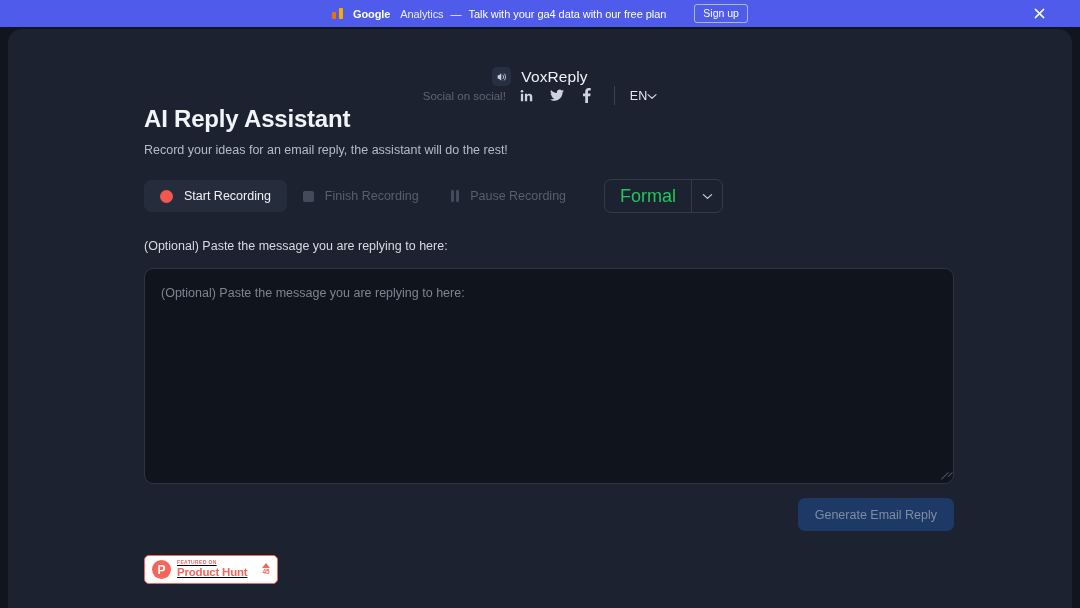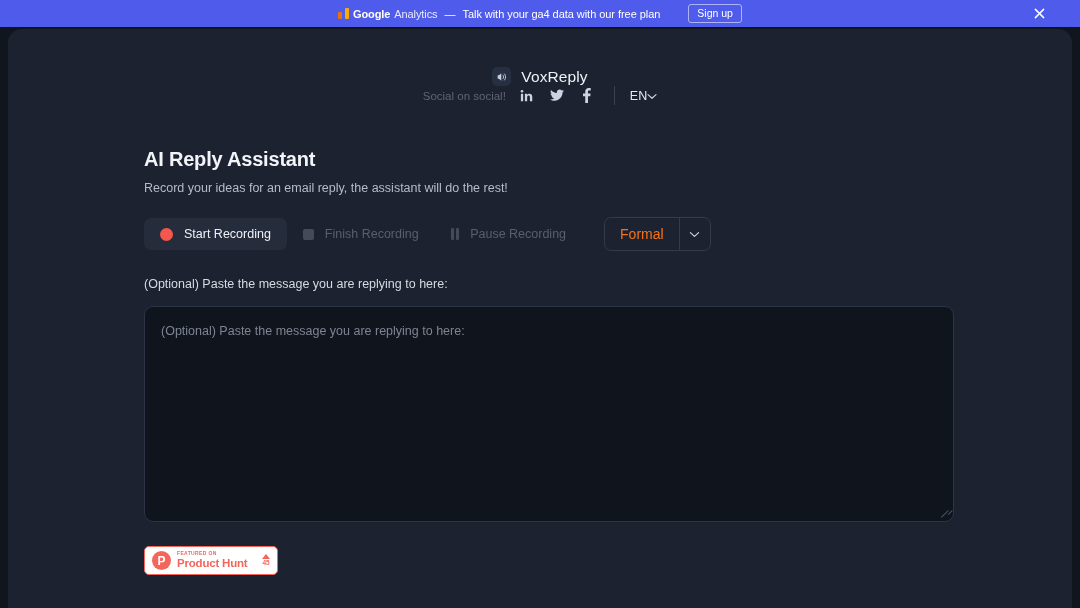--- a/index.html
+++ b/index.html
@@ -20,21 +20,21 @@
     justify-content: center;
     gap: 0;
   }
   .promo-inner {
     display: flex;
     align-items: center;
     gap: 7px;
     font-size: 11px;
     color: #ffffff;
   }
-  .ga-logo { display: flex; align-items: center; gap: 4px; }
+  .ga-logo { display: flex; align-items: center; gap: 10px; }
   .ga-mark { width: 11px; height: 11px; position: relative; display:block; }
   .ga-mark i { position: absolute; display:block; border-radius: 1px; }
   .ga-mark i.bar1 { right: 0; top: 0; width: 4px; height: 11px; background: #f9ab00; }
   .ga-mark i.bar2 { left: 0; bottom: 0; width: 4px; height: 7px; background: #e8710a; }
   .ga-word { font-size: 11px; font-weight: bold; color: #ffffff; letter-spacing: -0.1px; }
   .ga-sub { font-size: 11px; color: #e9eaff; letter-spacing: -0.1px; }
   .promo-text { font-size: 11px; color: #ffffff; letter-spacing: -0.05px; }
   .promo-dash { font-size: 11px; color: #ffffff; }
   .signup-btn {
     margin-left: 21px;
@@ -118,24 +118,23 @@
     display: flex; align-items: center; gap: 0;
     color: #e6e9ef;
     font-size: 12.5px;
     cursor: pointer;
   }
   .chev { display: inline-block; }
 
   
   .page-title {
     color: #f2f4f8;
-    font-size: 20px;
+    font-size: 24px;
     font-weight: bold;
     letter-spacing: -0.2px;
-    margin-top: 43px;
   }
   .page-sub {
     color: #b4bcca;
     font-size: 12.5px;
     margin-top: 10px;
   }
 
   
   .controls-row {
     display: flex;
@@ -175,22 +174,22 @@
     height: 34px;
     border: 1px solid #323a4b;
     border-radius: 7px;
     overflow: hidden;
     cursor: pointer;
     background: transparent;
   }
   .select-wrap .sel-value {
     display: flex; align-items: center;
     padding: 0 15px;
-    font-size: 14px;
-    color: #f97316;
+    font-size: 18px;
+    color: #22c55e;
     white-space: nowrap;
   }
   .select-wrap .sel-arrow {
     width: 31px;
     display: flex; align-items: center; justify-content: center;
     border-left: 1px solid #323a4b;
     color: #cdd3de;
   }
   .ctl-gap-1 { width: 22px; }
   .ctl-gap-2 { width: 24px; }
@@ -267,21 +266,21 @@
   }
   .ph-logo {
     width: 19px; height: 19px; border-radius: 50%;
     background: #f4655c;
     color: #ffffff;
     font-size: 12px;
     font-weight: bold;
     display: flex; align-items: center; justify-content: center;
     line-height: 1;
   }
-  .ph-texts { display: flex; flex-direction: column; justify-content: center; flex: 1; }
+  .ph-texts { display: flex; flex-direction: column; justify-content: center; flex: 1; text-decoration: underline; }
   .ph-featured {
     font-size: 5px;
     font-weight: bold;
     color: #f4655c;
     letter-spacing: 0.35px;
     line-height: 1.1;
   }
   .ph-name {
     font-size: 11.5px;
     font-weight: bold;
@@ -409,20 +408,23 @@
 
     <div class="field-label">(Optional) Paste the message you are replying to here:</div>
     <div class="ta-wrap">
       <textarea class="msg-textarea" placeholder="(Optional) Paste the message you are replying to here:" style=""></textarea>
       <span class="resize-grip">
           <i></i>
           <i></i>
         </span>
     </div>
 
+    <div class="gen-row">
+      <button class="generate-btn">Generate Email Reply</button>
+    </div>
 
     <div class="ph-badge">
       <span class="ph-logo">P</span>
       <span class="ph-texts">
         <span class="ph-featured">FEATURED ON</span>
         <span class="ph-name">Product Hunt</span>
       </span>
       <span class="ph-votes">
         <span class="ph-tri"></span>
         <span class="ph-count">45</span>

